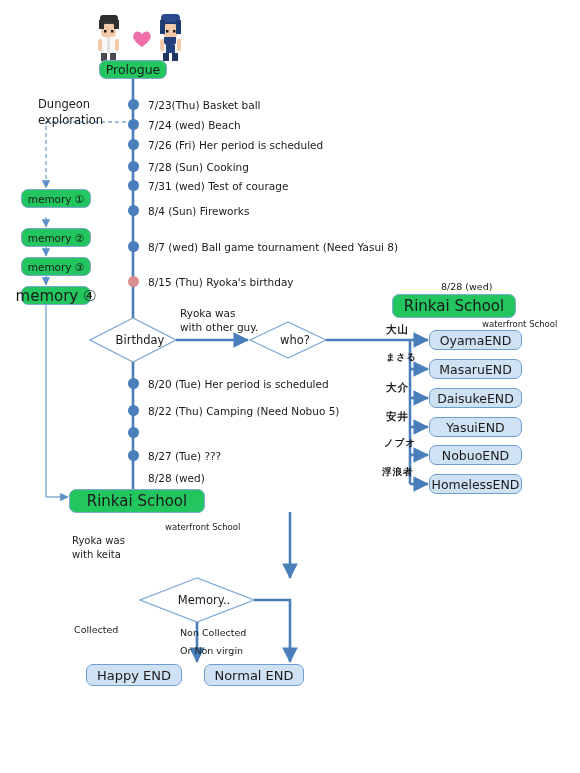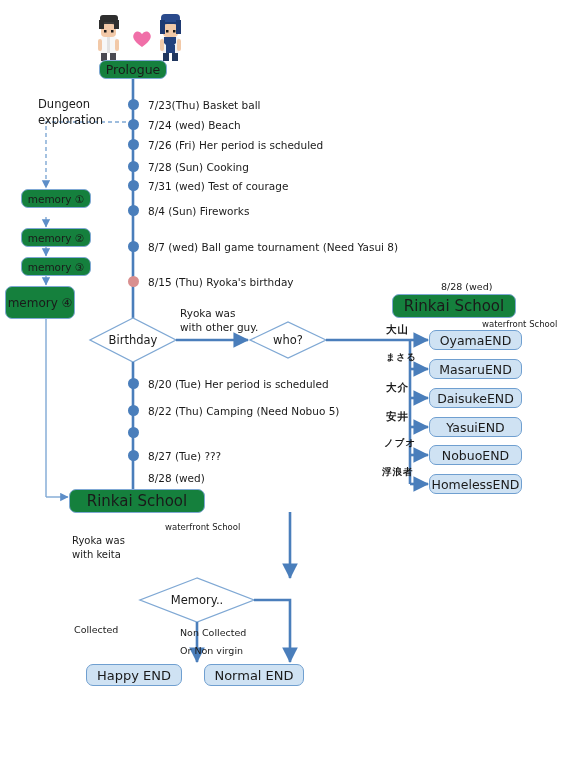--- a/index.html
+++ b/index.html
@@ -3,35 +3,35 @@
 <meta charset="utf-8">
 <style>
   html,body{margin:0;padding:0;background:#ffffff;}
   body{width:580px;height:773px;position:relative;overflow:hidden;
        font-family:"DejaVu Sans","Liberation Sans",sans-serif;}
   #stage{position:absolute;left:0;top:0;width:580px;height:773px;}
   svg#wires{position:absolute;left:0;top:0;width:580px;height:773px;pointer-events:none;}
 
   .node{position:absolute;box-sizing:border-box;display:flex;align-items:center;
         justify-content:center;border:1.2px solid #7fa8d4;border-radius:7px;
-        background:#15803d;color:#1a1a1a;white-space:nowrap;}
+        background:#22c55e;color:#1a1a1a;white-space:nowrap;}
   .node.fill{background:#cfe2f3;border-color:#6f9fd0;}
 
   .lbl{position:absolute;color:#1a1a1a;white-space:nowrap;line-height:1.35;}
   .lbl.jp{font-family:"DejaVu Sans",sans-serif;font-weight:bold;letter-spacing:1px;}
 
   .dot{position:absolute;width:11px;height:11px;border-radius:50%;
        background:#4a7ebb;}
   .dot.pink{background:#d98f8f;}
 
   .sprite{position:absolute;image-rendering:pixelated;}
   .heart{position:absolute;width:22px;height:20px;}
 
   .diamond{position:absolute;}
-  .diamond span{position:absolute;left:0;top:0;width:100%;height:100%;
+  .diamond span{position:absolute;left:7px;top:0;width:100%;height:100%;
       display:flex;align-items:center;justify-content:center;color:#1a1a1a;}
 </style>
 </head>
 <body>
 
 <div id="stage">
 
   <svg id="wires" viewBox="0 0 580 773">
     <defs>
       <marker id="ah" markerWidth="7" markerHeight="7" refX="5.6" refY="3" orient="auto">
@@ -127,21 +127,21 @@
 
   <div class="node" style="left:21px;top:189px;width:70px;height:19px;font-size:10.5px">
     <span>memory ①</span>
   </div>
   <div class="node" style="left:21px;top:228px;width:70px;height:19px;font-size:10.5px">
     <span>memory ②</span>
   </div>
   <div class="node" style="left:21px;top:257px;width:70px;height:19px;font-size:10.5px">
     <span>memory ③</span>
   </div>
-  <div class="node" style="left:5px;top:286px;width:70px;height:33px;font-size:12px">
+  <div class="node" style="left:21px;top:286px;width:70px;height:19px;font-size:15px">
     <span>memory ④</span>
   </div>
 
   <div class="dot" style="left:128px;top:99px"></div>
   <div class="lbl" style="left:148px;top:98px;font-size:10.5px">7/23(Thu) Basket ball</div>
 
   <div class="dot" style="left:128px;top:119px"></div>
   <div class="lbl" style="left:148px;top:118px;font-size:10.5px">7/24 (wed) Beach</div>
 
   <div class="dot" style="left:128px;top:139px"></div>

